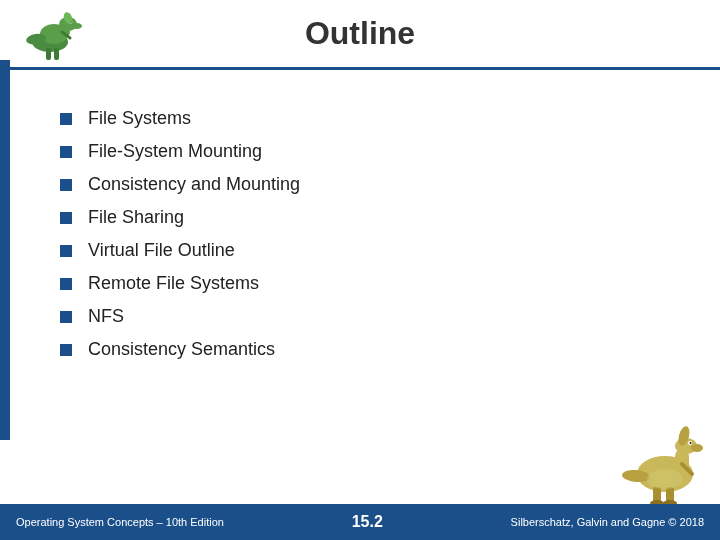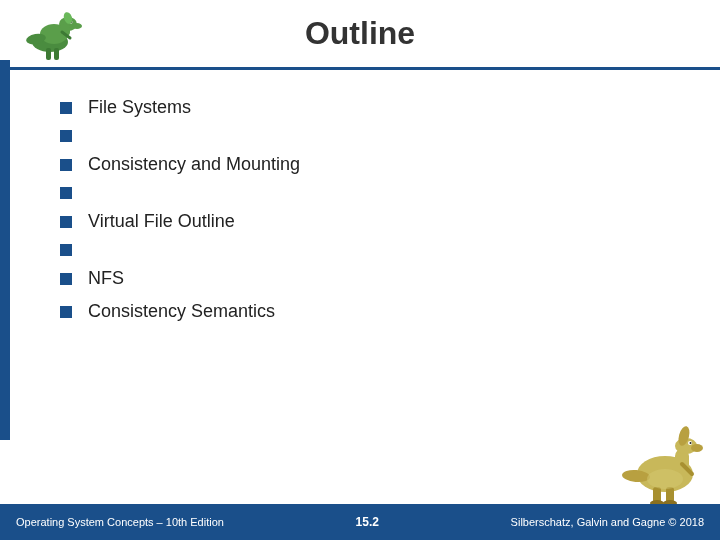--- a/index.html
+++ b/index.html
@@ -67,21 +67,21 @@
     
     .content {
       position: absolute;
       top: 80px;
       left: 60px;
       right: 30px;
     }
 
     .bullet-list {
       list-style: none;
-      margin-top: 11px;
+      margin-top: 22px;
     }
 
     .bullet-list li {
       display: flex;
       align-items: center;
       padding: 6px 0;
       font-size: 18px;
       color: #222222;
     }
 
@@ -108,21 +108,21 @@
       padding: 0 16px;
     }
 
     .footer-left {
       color: #ffffff;
       font-size: 11px;
     }
 
     .footer-center {
       color: #ffffff;
-      font-size: 12px;
+      font-size: 16px;
       font-weight: bold;
       text-align: center;
     }
 
     .footer-right {
       color: #ffffff;
       font-size: 11px;
     }
 
     
@@ -186,34 +186,37 @@
   </div>
 
   <div class="content">
     <ul class="bullet-list">
     <li>
           <span class="bullet-square"></span>
           <span>File Systems</span>
         </li>
         <li>
           <span class="bullet-square"></span>
+          <span>File-System Mounting</span>
         </li>
         <li>
           <span class="bullet-square"></span>
           <span>Consistency and Mounting</span>
         </li>
         <li>
           <span class="bullet-square"></span>
+          <span>File Sharing</span>
         </li>
         <li>
           <span class="bullet-square"></span>
           <span>Virtual File Outline</span>
         </li>
         <li>
           <span class="bullet-square"></span>
+          <span>Remote File Systems</span>
         </li>
         <li>
           <span class="bullet-square"></span>
           <span>NFS</span>
         </li>
         <li>
           <span class="bullet-square"></span>
           <span>Consistency Semantics</span>
         </li>
       </ul>

